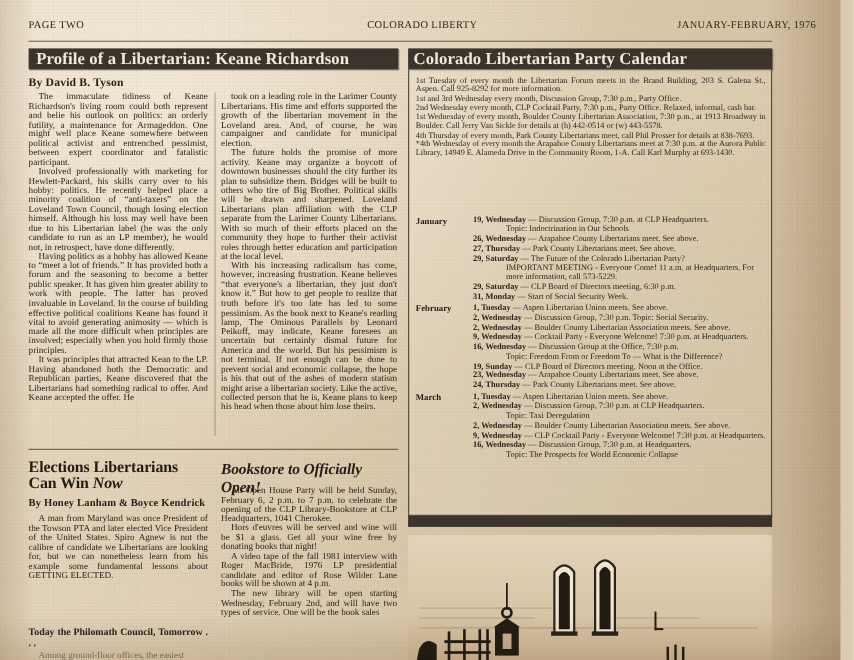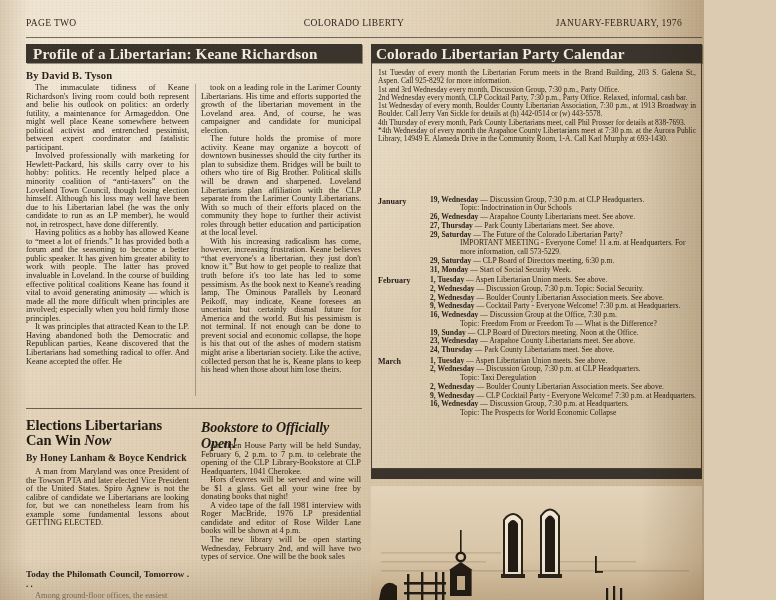--- a/index.html
+++ b/index.html
@@ -4,21 +4,21 @@
 <style>
   html,body{margin:0;padding:0;}
   body{
     width:776px;height:600px;overflow:hidden;
     background:#dccbb0;
     font-family:"Liberation Serif", serif;
     color:#241d16;
   }
   
   #page{
-    position:relative;width:704px;height:600px;
+    position:relative;width:764px;height:600px;
     background:
       radial-gradient(ellipse at 18% 12%, rgba(255,250,238,.55) 0%, rgba(255,250,238,0) 48%),
       radial-gradient(ellipse at 82% 78%, rgba(196,176,146,.38) 0%, rgba(196,176,146,0) 55%),
       linear-gradient(103deg, #e6d8c0 0%, #e2d2b8 22%, #decdb1 50%, #d8c5a7 78%, #cfbb9c 100%);
     box-sizing:border-box;
   }
   #page:before{
     content:"";position:absolute;inset:0;pointer-events:none;
     background:
       repeating-linear-gradient(0deg, rgba(120,95,60,.030) 0 1px, rgba(255,255,255,0) 1px 3px),

